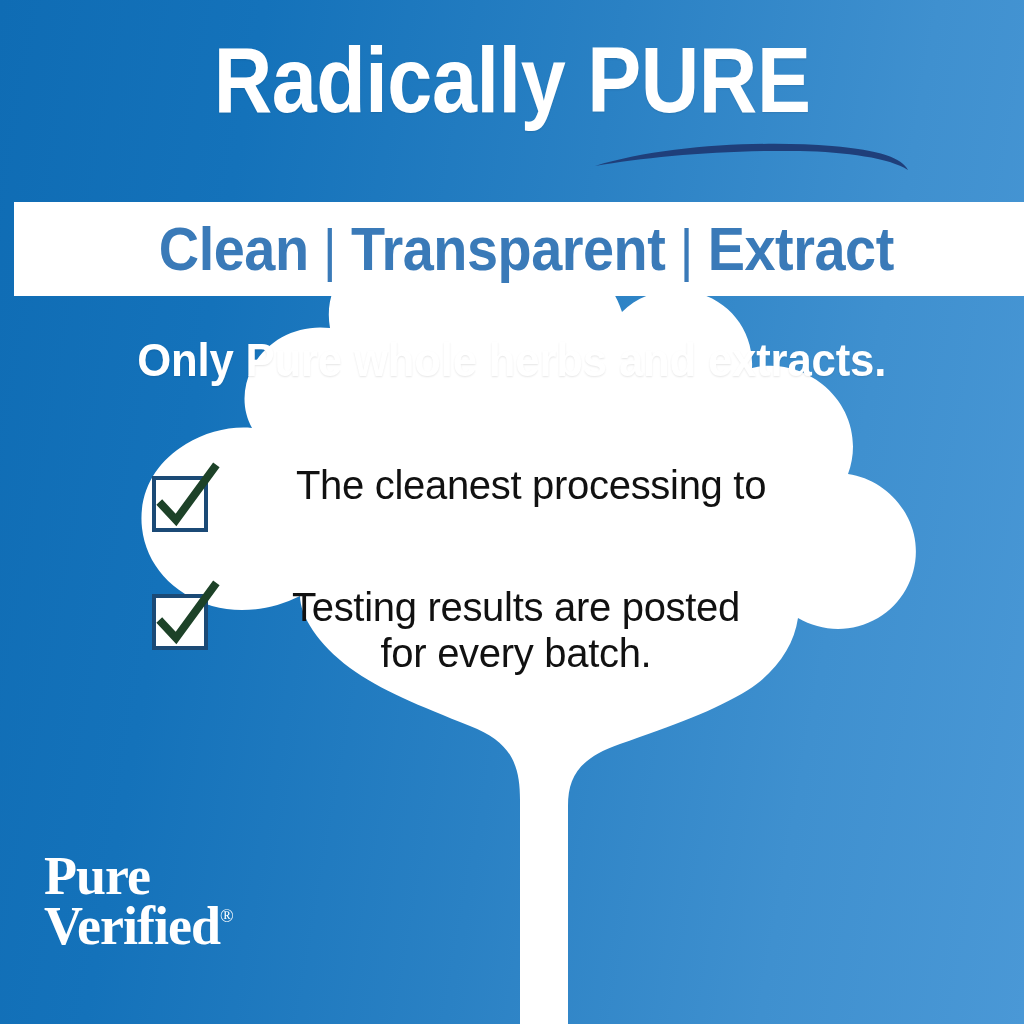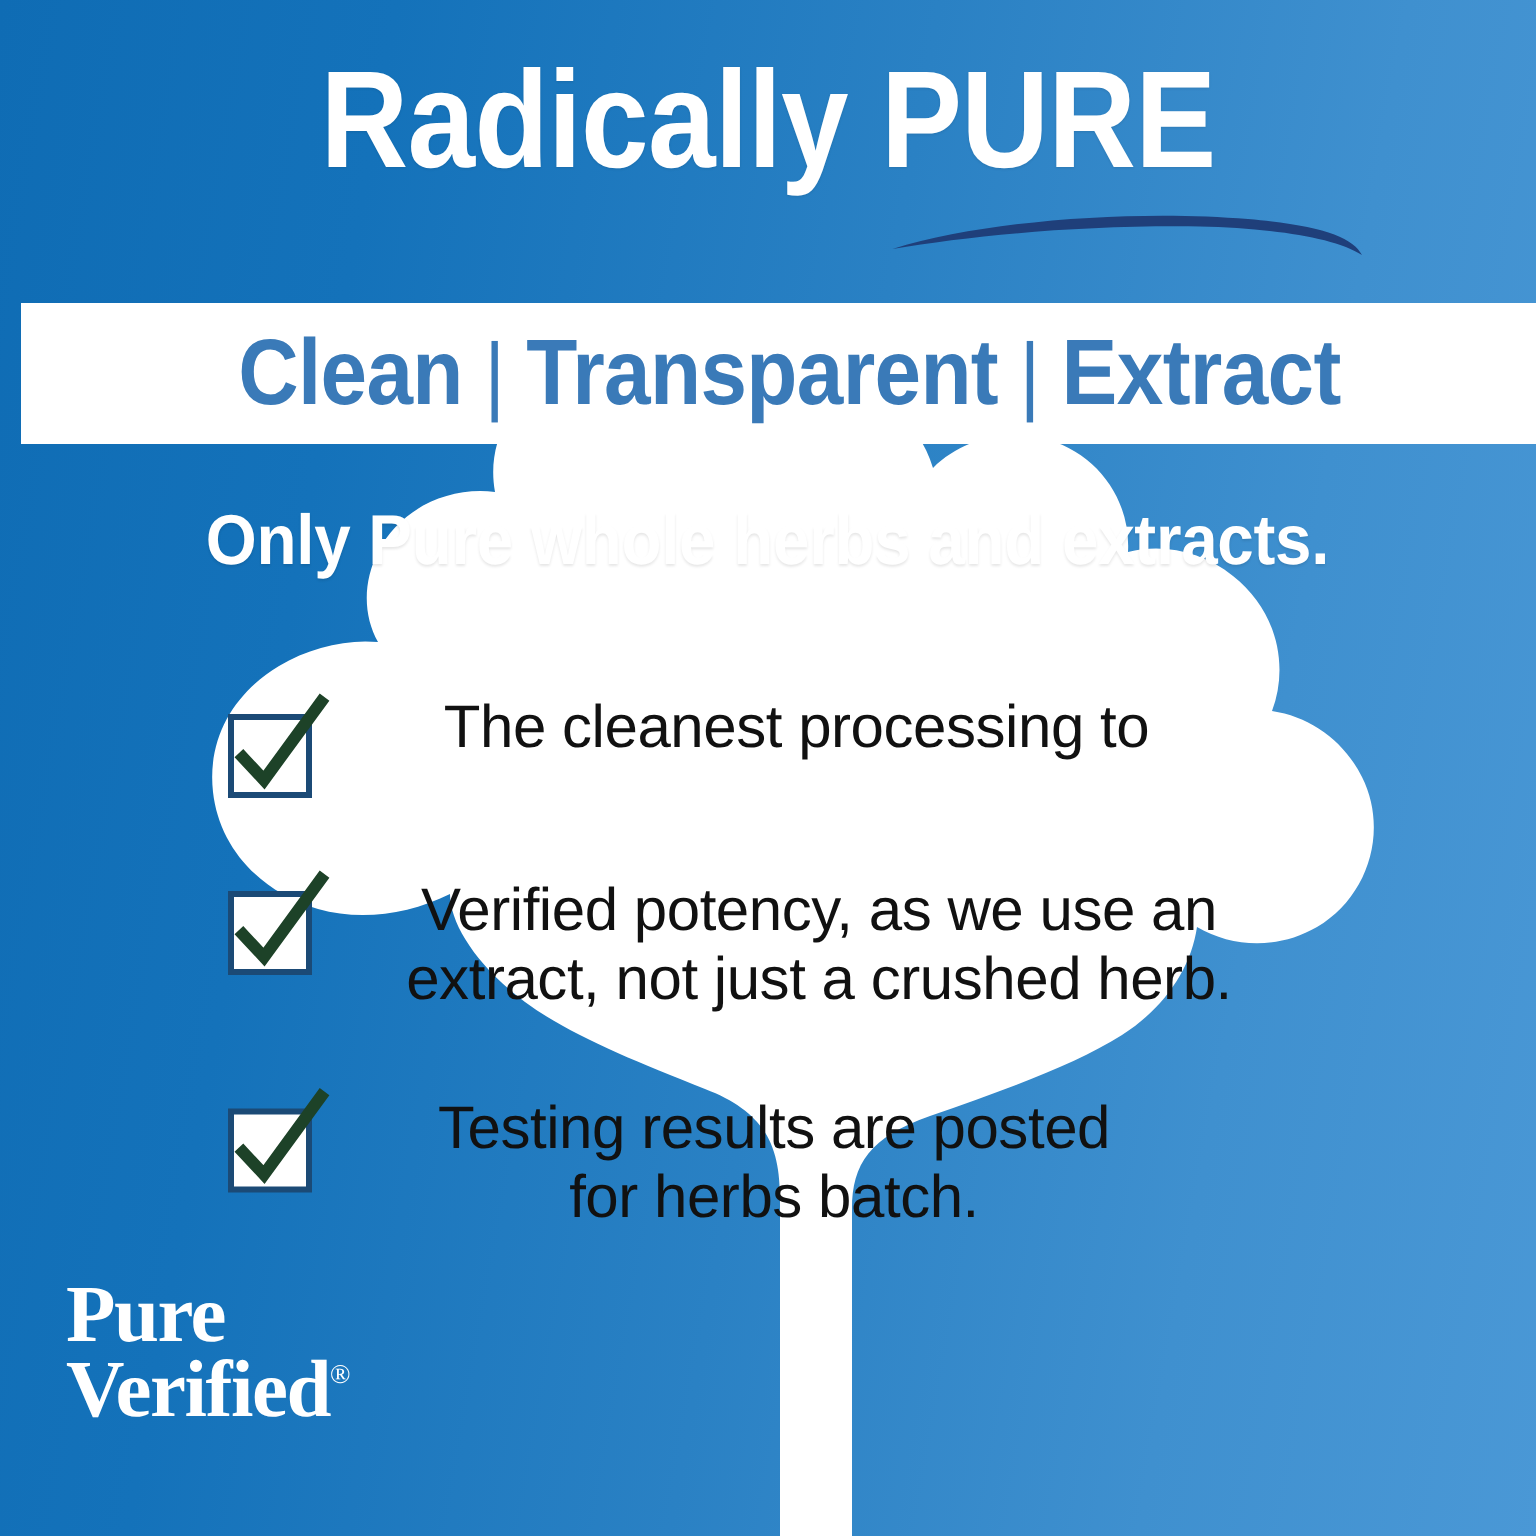--- a/index.html
+++ b/index.html
@@ -263,43 +263,31 @@
         <svg width="56" height="56" viewBox="0 0 56 56">
           <rect x="2" y="2" width="52" height="52" fill="#ffffff" stroke="#1b4a76" stroke-width="4"></rect>
           <path d="M 10 29 L 24 44 L 62 -8" fill="none" stroke="#1d4228" stroke-width="8" stroke-linecap="square" stroke-linejoin="miter"></path>
         </svg>
       </div>
       <div class="check-text">
         <span class="ln">The cleanest processing to</span>
       </div>
     </div>
 
-    <div class="check-row row-2">
-      <div class="checkbox">
-        <svg width="56" height="56" viewBox="0 0 56 56">
-          <rect x="2" y="2" width="52" height="52" fill="#ffffff" stroke="#1b4a76" stroke-width="4"></rect>
-          <path d="M 10 29 L 24 44 L 62 -8" fill="none" stroke="#1d4228" stroke-width="8" stroke-linecap="square" stroke-linejoin="miter"></path>
-        </svg>
-      </div>
-      <div class="check-text">
-        <span class="ln">Verified potency, as we use an</span>
-        <span class="ln">extract, not just a crushed herb.</span>
-      </div>
-    </div>
 
     <div class="check-row row-3">
       <div class="checkbox">
         <svg width="56" height="56" viewBox="0 0 56 56">
           <rect x="2" y="2" width="52" height="52" fill="#ffffff" stroke="#1b4a76" stroke-width="4"></rect>
           <path d="M 10 29 L 24 44 L 62 -8" fill="none" stroke="#1d4228" stroke-width="8" stroke-linecap="square" stroke-linejoin="miter"></path>
         </svg>
       </div>
       <div class="check-text">
         <span class="ln">Testing results are posted</span>
-        <span class="ln">for herbs batch.</span>
+        <span class="ln">for every batch.</span>
       </div>
     </div>
 
   </div>
 
   <div class="brand">
     <span class="brand-line">Pure</span>
     <span class="brand-line"><span>Verified</span><span class="brand-reg">®</span></span>
   </div>
 

